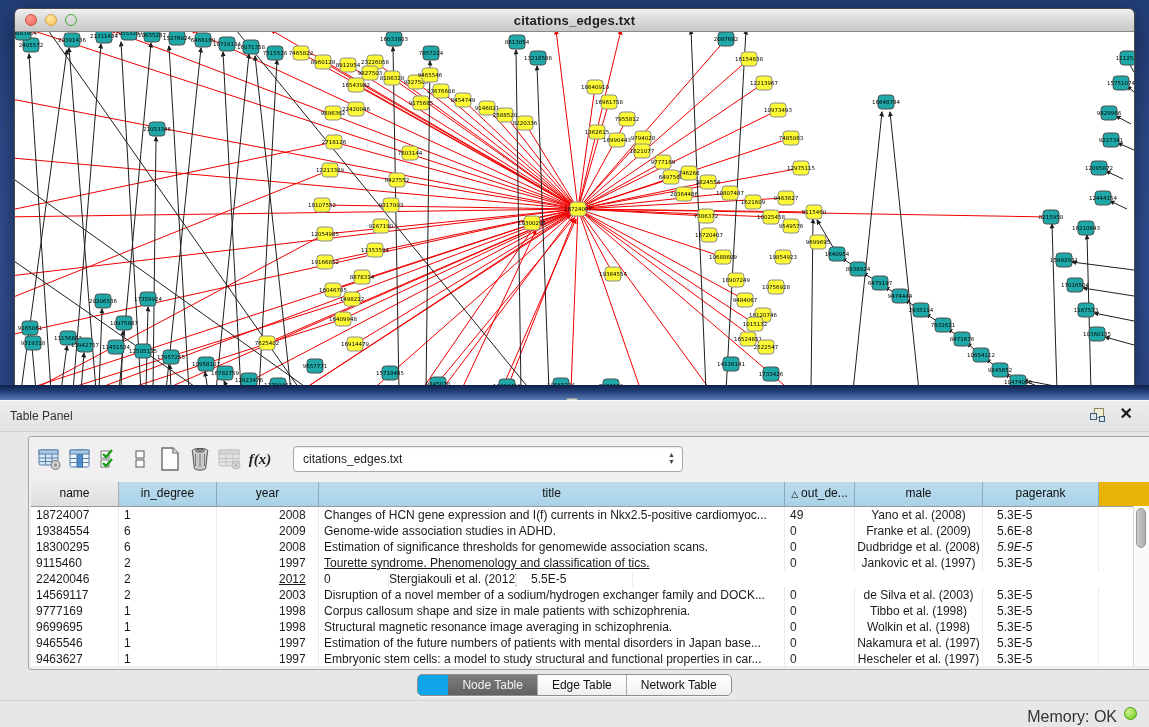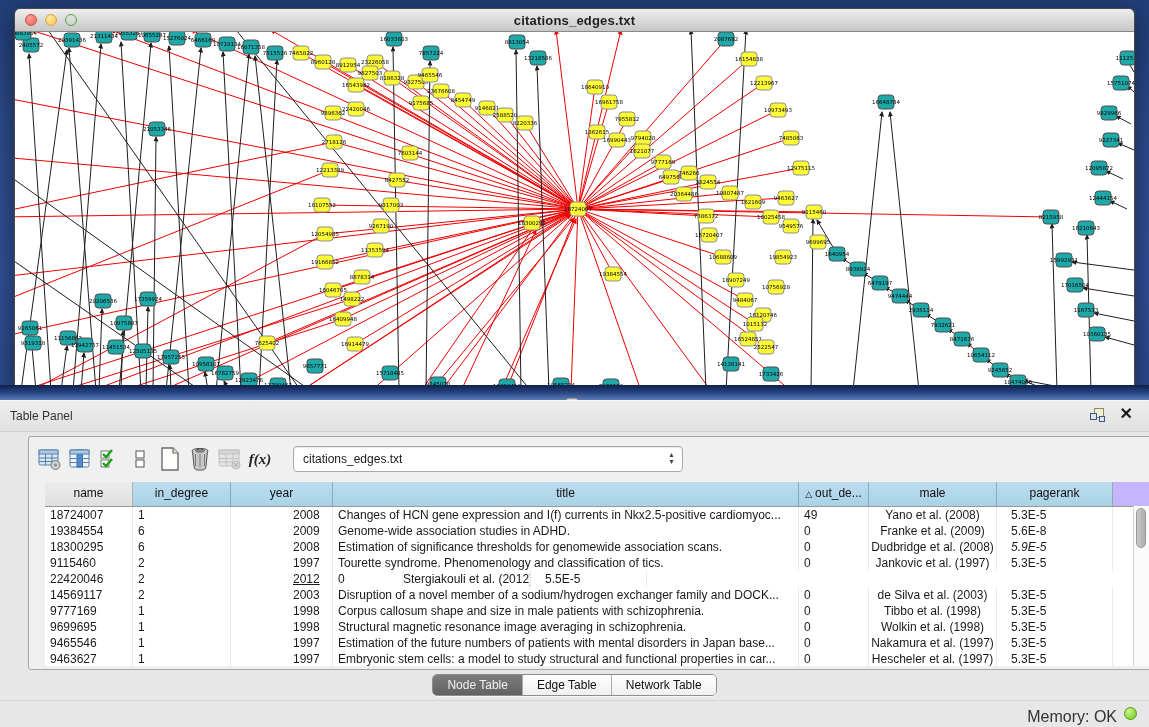--- a/index.html
+++ b/index.html
@@ -42,41 +42,41 @@
   .tb-icon{width:26px;height:26px;margin-right:4px;display:flex;align-items:center;
     justify-content:center;cursor:pointer;}
   .fx{font-family:"Liberation Serif",serif;font-style:italic;font-weight:bold;font-size:15px;color:#222;}
   .dropdown{margin-left:16px;width:388px;height:24px;background:#fff;border:1px solid #A9A9A9;
     border-radius:4px;display:flex;align-items:center;position:relative;cursor:pointer;
     box-shadow:inset 0 1px 1px rgba(0,0,0,.08);}
   .dropdown .dd-text{margin-left:9px;font-size:12px;color:#1c1c1c;}
   .dd-arrows{position:absolute;right:7px;top:4px;display:flex;flex-direction:column;line-height:7px;
     font-size:7px;color:#444;}
   
-  #table-wrap{position:relative;margin:1px 2px 0 16px;height:184px;background:#c4b5fd;overflow:hidden;}
+  #table-wrap{position:relative;margin:1px 2px 0 2px;height:184px;background:#eab308;overflow:hidden;}
   .thead{display:flex;height:24px;border-bottom:1px solid #9a9a9a;}
   .th{box-sizing:border-box;height:24px;line-height:23px;text-align:center;font-size:12px;color:#111;
     background:linear-gradient(180deg,#BCDDEE,#A9D2E7);border-right:1px solid rgba(60,90,110,.35);
     overflow:hidden;white-space:nowrap;cursor:pointer;}
   .th.gray{background:linear-gradient(180deg,#ECECEC,#DFDFDF);border-right:1px solid #ADADAD;}
   .sort-tri{font-size:9px;margin-right:3px;}
   .trow{display:flex;height:16px;line-height:16px;background:#fff;cursor:default;}
   .td{box-sizing:border-box;font-size:12px;color:#1a1a1a;white-space:nowrap;overflow:hidden;
     padding-left:5px;border-right:1px solid #ECECEC;}
   .td.c-year{padding-left:62px;}
   .td.c-short{text-align:center;padding-left:0;}
   .td.c-pagerank{padding-left:14px;}
   .vscroll{position:absolute;right:0;top:24px;bottom:0;width:15px;background:#FAFAFA;
     border-left:1px solid #D8D8D8;}
   .vthumb{position:absolute;left:2px;top:2px;width:10px;height:40px;border-radius:5px;
     background:linear-gradient(90deg,#C9C9C9,#ADADAD);border:1px solid #999;box-sizing:border-box;cursor:grab;}
   
   #tabbar{position:absolute;left:0;top:274px;width:100%;display:flex;justify-content:center;}
   .seg{display:flex;border:1px solid #8E8E8E;border-radius:5px;overflow:hidden;
-    background:#fef9c3;box-shadow:0 1px 0 rgba(255,255,255,.7);}
+    background:#0ea5e9;box-shadow:0 1px 0 rgba(255,255,255,.7);padding-left:30px;}
   .seg .tab{height:20px;line-height:20px;padding:0 14px;font-size:12px;color:#111;cursor:pointer;
     background:linear-gradient(180deg,#FFFFFF,#F0F0F0);border-right:1px solid #ABABAB;}
   .seg .tab:last-child{border-right:none;}
   .seg .tab.active{background:linear-gradient(180deg,#7D7D7D,#626262);color:#F2F2F2;}
   
   #statusbar{position:absolute;left:0;top:300px;width:100%;height:27px;border-top:1px solid #D4D4D4;}
   .mem-label{position:absolute;right:32px;top:7px;font-size:16px;color:#333;}
   .mem-dot{position:absolute;right:12px;top:6px;width:13px;height:13px;border-radius:50%;
     background:radial-gradient(circle at 35% 30%,#CDF48C,#72C81E);border:1px solid #4E9E12;box-sizing:border-box;}
 </style>
@@ -901,21 +901,21 @@
             <div class="td c-year" style="width: 102px;">2008</div>
             <div class="td c-title" style="width: 466px;">Estimation of significance thresholds for genomewide association scans.</div>
             <div class="td c-outdeg" style="width: 70px;">0</div>
             <div class="td c-short" style="width: 128px;">Dudbridge et al. (2008)</div>
             <div class="td c-pagerank" style="width: 116px; font-style: italic;">5.9E-5</div>
           </div>
           <div class="trow">
             <div class="td c-name" style="width: 88px;">9115460</div>
             <div class="td c-indeg" style="width: 98px;">2</div>
             <div class="td c-year" style="width: 102px;">1997</div>
-            <div class="td c-title" style="width: 466px;">Tourette syndrome. Phenomenology and classification of tics.</div>
+            <div class="td c-title" style="width: 466px; text-decoration: underline;">Tourette syndrome. Phenomenology and classification of tics.</div>
             <div class="td c-outdeg" style="width: 70px;">0</div>
             <div class="td c-short" style="width: 128px;">Jankovic et al. (1997)</div>
             <div class="td c-pagerank" style="width: 116px;">5.3E-5</div>
           </div>
           <div class="trow">
             <div class="td c-name" style="width: 88px;">22420046</div>
             <div class="td c-indeg" style="width: 98px;">2</div>
             <div class="td c-year" style="width: 102px; text-decoration: underline;">2012</div>
             <div class="td c-outdeg" style="width: 70px;">0</div>
             <div class="td c-short" style="width: 128px;">Stergiakouli et al. (2012)</div>

